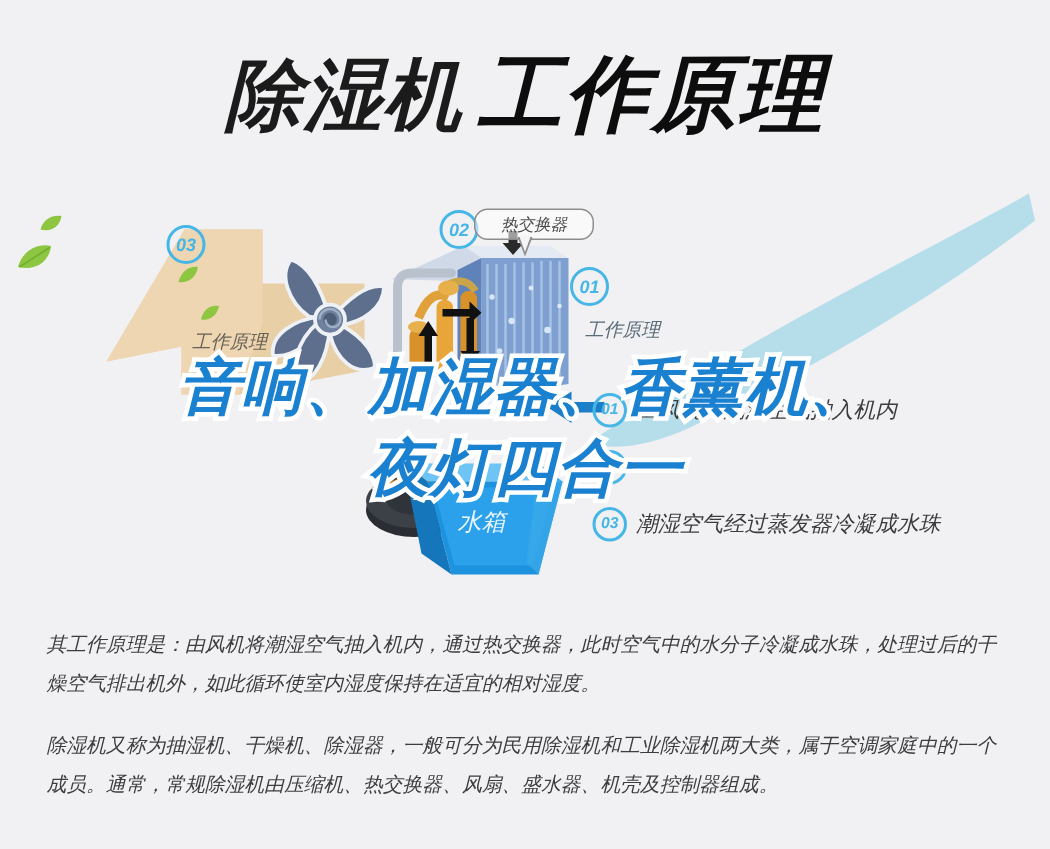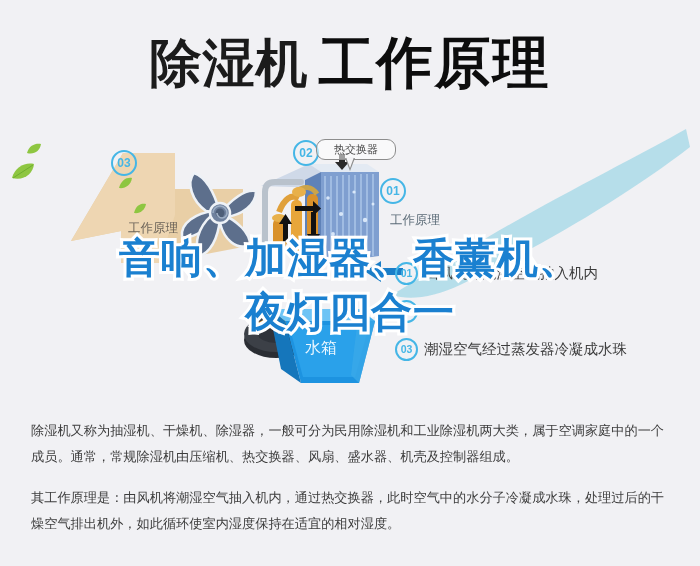--- a/index.html
+++ b/index.html
@@ -3,21 +3,21 @@
 <meta charset="utf-8">
 <style>
   html,body{margin:0;padding:0;}
   body{
     width:700px;height:566px;
     background:#f1f1f4;
     font-family:"Liberation Sans","DejaVu Sans",sans-serif;
     overflow:hidden;
     position:relative;
   }
-  .page{position:relative;width:700px;height:566px;background:#f1f1f4;}
+  .page{position:relative;width:700px;height:566px;background:#f1f1f4;font-style:italic;}
 
   
   .title-wrap{
     position:absolute;left:0;top:26px;width:700px;
     text-align:center;white-space:nowrap;
   }
   .title-a{
     font-family:"DejaVu Sans","Liberation Sans",sans-serif;
     font-size:52px;font-weight:700;color:#1b1b1b;letter-spacing:1px;
     vertical-align:middle;
@@ -272,17 +272,17 @@
       <div class="step-txt">潮湿空气经过蒸发器冷凝成水珠</div>
     </div>
   </div>
 
   <div class="overlay">
     <div class="l1">音响、加湿器、香薰机、</div>
     <div class="l2">夜灯四合一</div>
   </div>
 
   <div class="paras">
+    <p class="para">其工作原理是：由风机将潮湿空气抽入机内，通过热交换器，此时空气中的水分子冷凝成水珠，处理过后的干燥空气排出机外，如此循环使室内湿度保持在适宜的相对湿度。</p>
     <p class="para">除湿机又称为抽湿机、干燥机、除湿器，一般可分为民用除湿机和工业除湿机两大类，属于空调家庭中的一个成员。通常，常规除湿机由压缩机、热交换器、风扇、盛水器、机壳及控制器组成。</p>
-    <p class="para">其工作原理是：由风机将潮湿空气抽入机内，通过热交换器，此时空气中的水分子冷凝成水珠，处理过后的干燥空气排出机外，如此循环使室内湿度保持在适宜的相对湿度。</p>
   </div>
 
 </div>
 
 </body></html>

